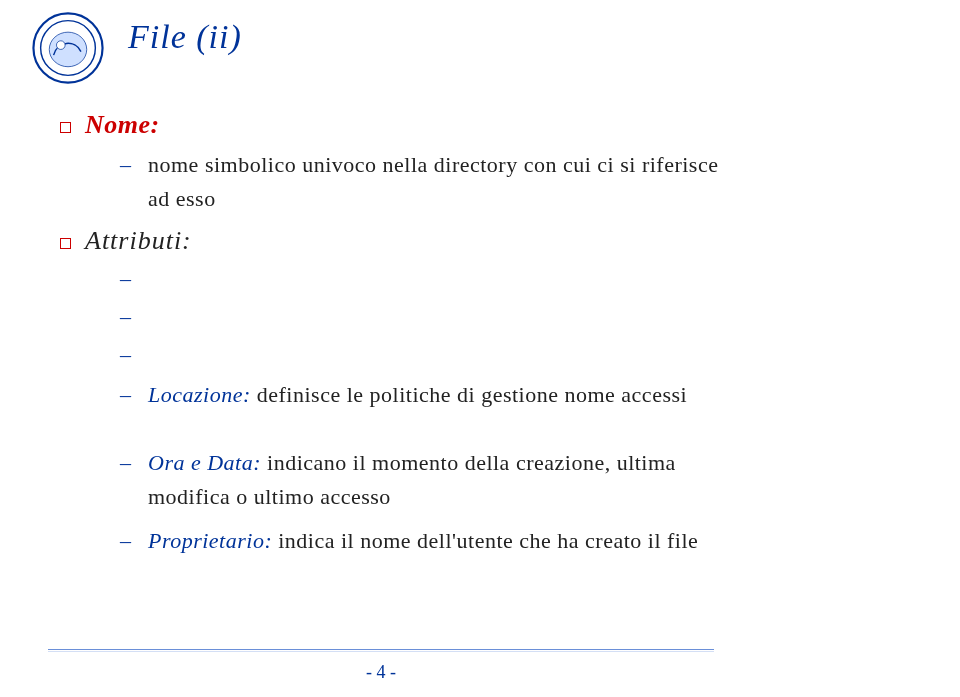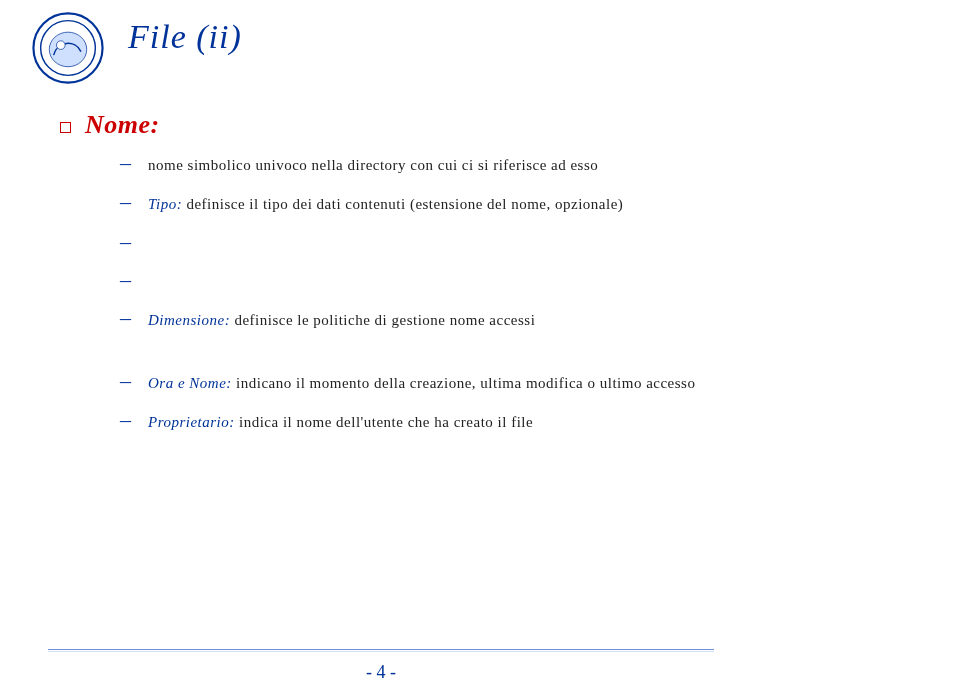--- a/index.html
+++ b/index.html
@@ -77,21 +77,21 @@
   }
   .dash {
     color: #003399;
     font-size: 22px;
     margin-right: 14px;
     margin-top: 2px;
     flex-shrink: 0;
     width: 14px;
   }
   .l2-text {
-    font-size: 15px;
+    font-size: 22px;
     color: #222;
     line-height: 1.55;
     letter-spacing: 0.5px;
   }
   .ital-blue {
     color: #003399;
     font-style: italic;
   }
   .ital {
     font-style: italic;
@@ -148,45 +148,48 @@
       <div class="l1-text"><span class="nome-head">Nome:</span></div>
     </div>
 
     <div class="sub">
       <div class="bullet-l2">
         <div class="dash">–</div>
         <div class="l2-text">nome simbolico univoco nella directory con cui ci si riferisce ad esso</div>
       </div>
     </div>
 
+    <div class="bullet-l1" style="margin-top:6px;">
+      <div class="sq"></div>
+      <div class="l1-text attr-head">Attributi:</div>
+    </div>
 
     <div class="sub">
       <div class="bullet-l2">
         <div class="dash">–</div>
-        <div class="l2-text"><span class="ital-blue ital">Tipo:</span><span> definisce il tipo dei dati contenuti (estensione del nome, opzionale)</span></div>
-      </div>
-
-      <div class="bullet-l2">
-        <div class="dash">–</div>
-      </div>
-
-      <div class="bullet-l2">
-        <div class="dash">–</div>
-      </div>
-
-      <div class="bullet-l2">
-        <div class="dash">–</div>
-        <div class="l2-text"><span class="ital-blue ital">Dimensione:</span><span> definisce le politiche di gestione nome accessi</span></div>
+      </div>
+
+      <div class="bullet-l2">
+        <div class="dash">–</div>
+      </div>
+
+      <div class="bullet-l2">
+        <div class="dash">–</div>
+      </div>
+
+      <div class="bullet-l2">
+        <div class="dash">–</div>
+        <div class="l2-text"><span class="ital-blue ital">Locazione:</span><span> definisce le politiche di gestione nome accessi</span></div>
       </div>
 
       <div class="gap"></div>
 
       <div class="bullet-l2">
         <div class="dash">–</div>
-        <div class="l2-text"><span class="ital-blue ital">Ora e Nome:</span><span> indicano il momento della creazione, ultima modifica o ultimo accesso</span></div>
+        <div class="l2-text"><span class="ital-blue ital">Ora e Data:</span><span> indicano il momento della creazione, ultima modifica o ultimo accesso</span></div>
       </div>
 
       <div class="bullet-l2">
         <div class="dash">–</div>
         <div class="l2-text"><span class="ital-blue ital">Proprietario:</span><span> indica il nome dell'utente che ha creato il file</span></div>
       </div>
     </div>
 
   </div>
 

